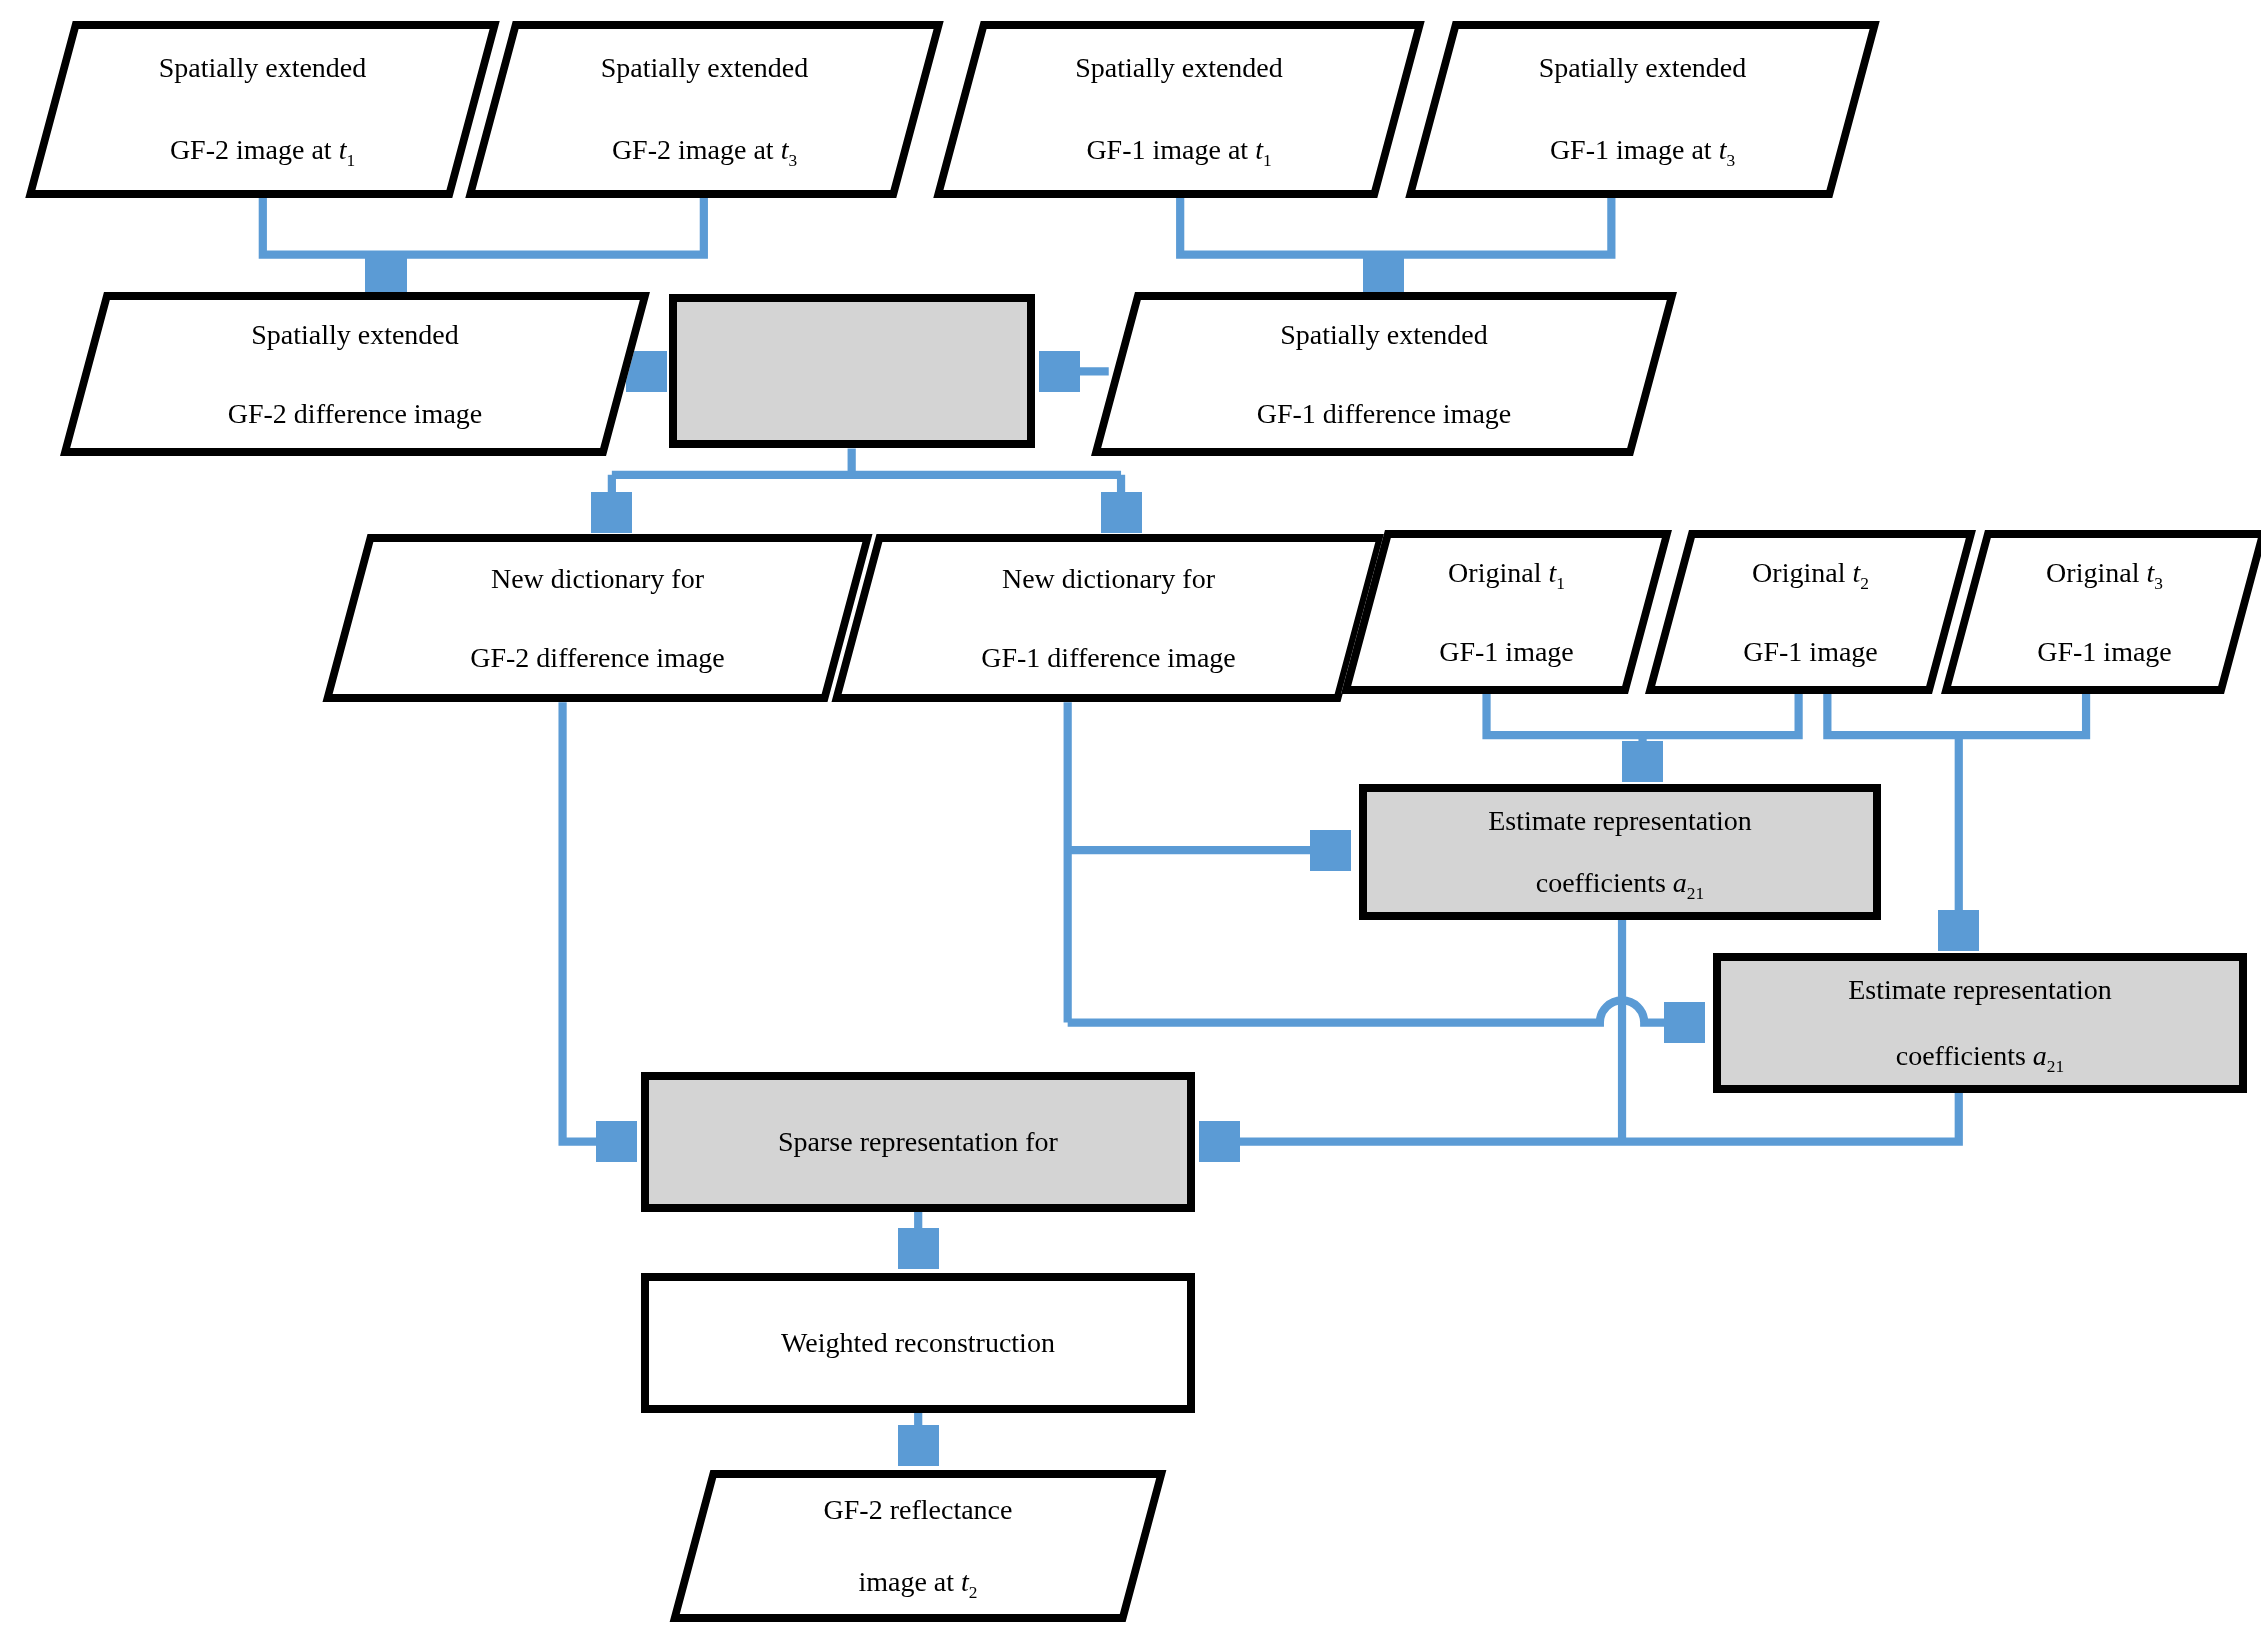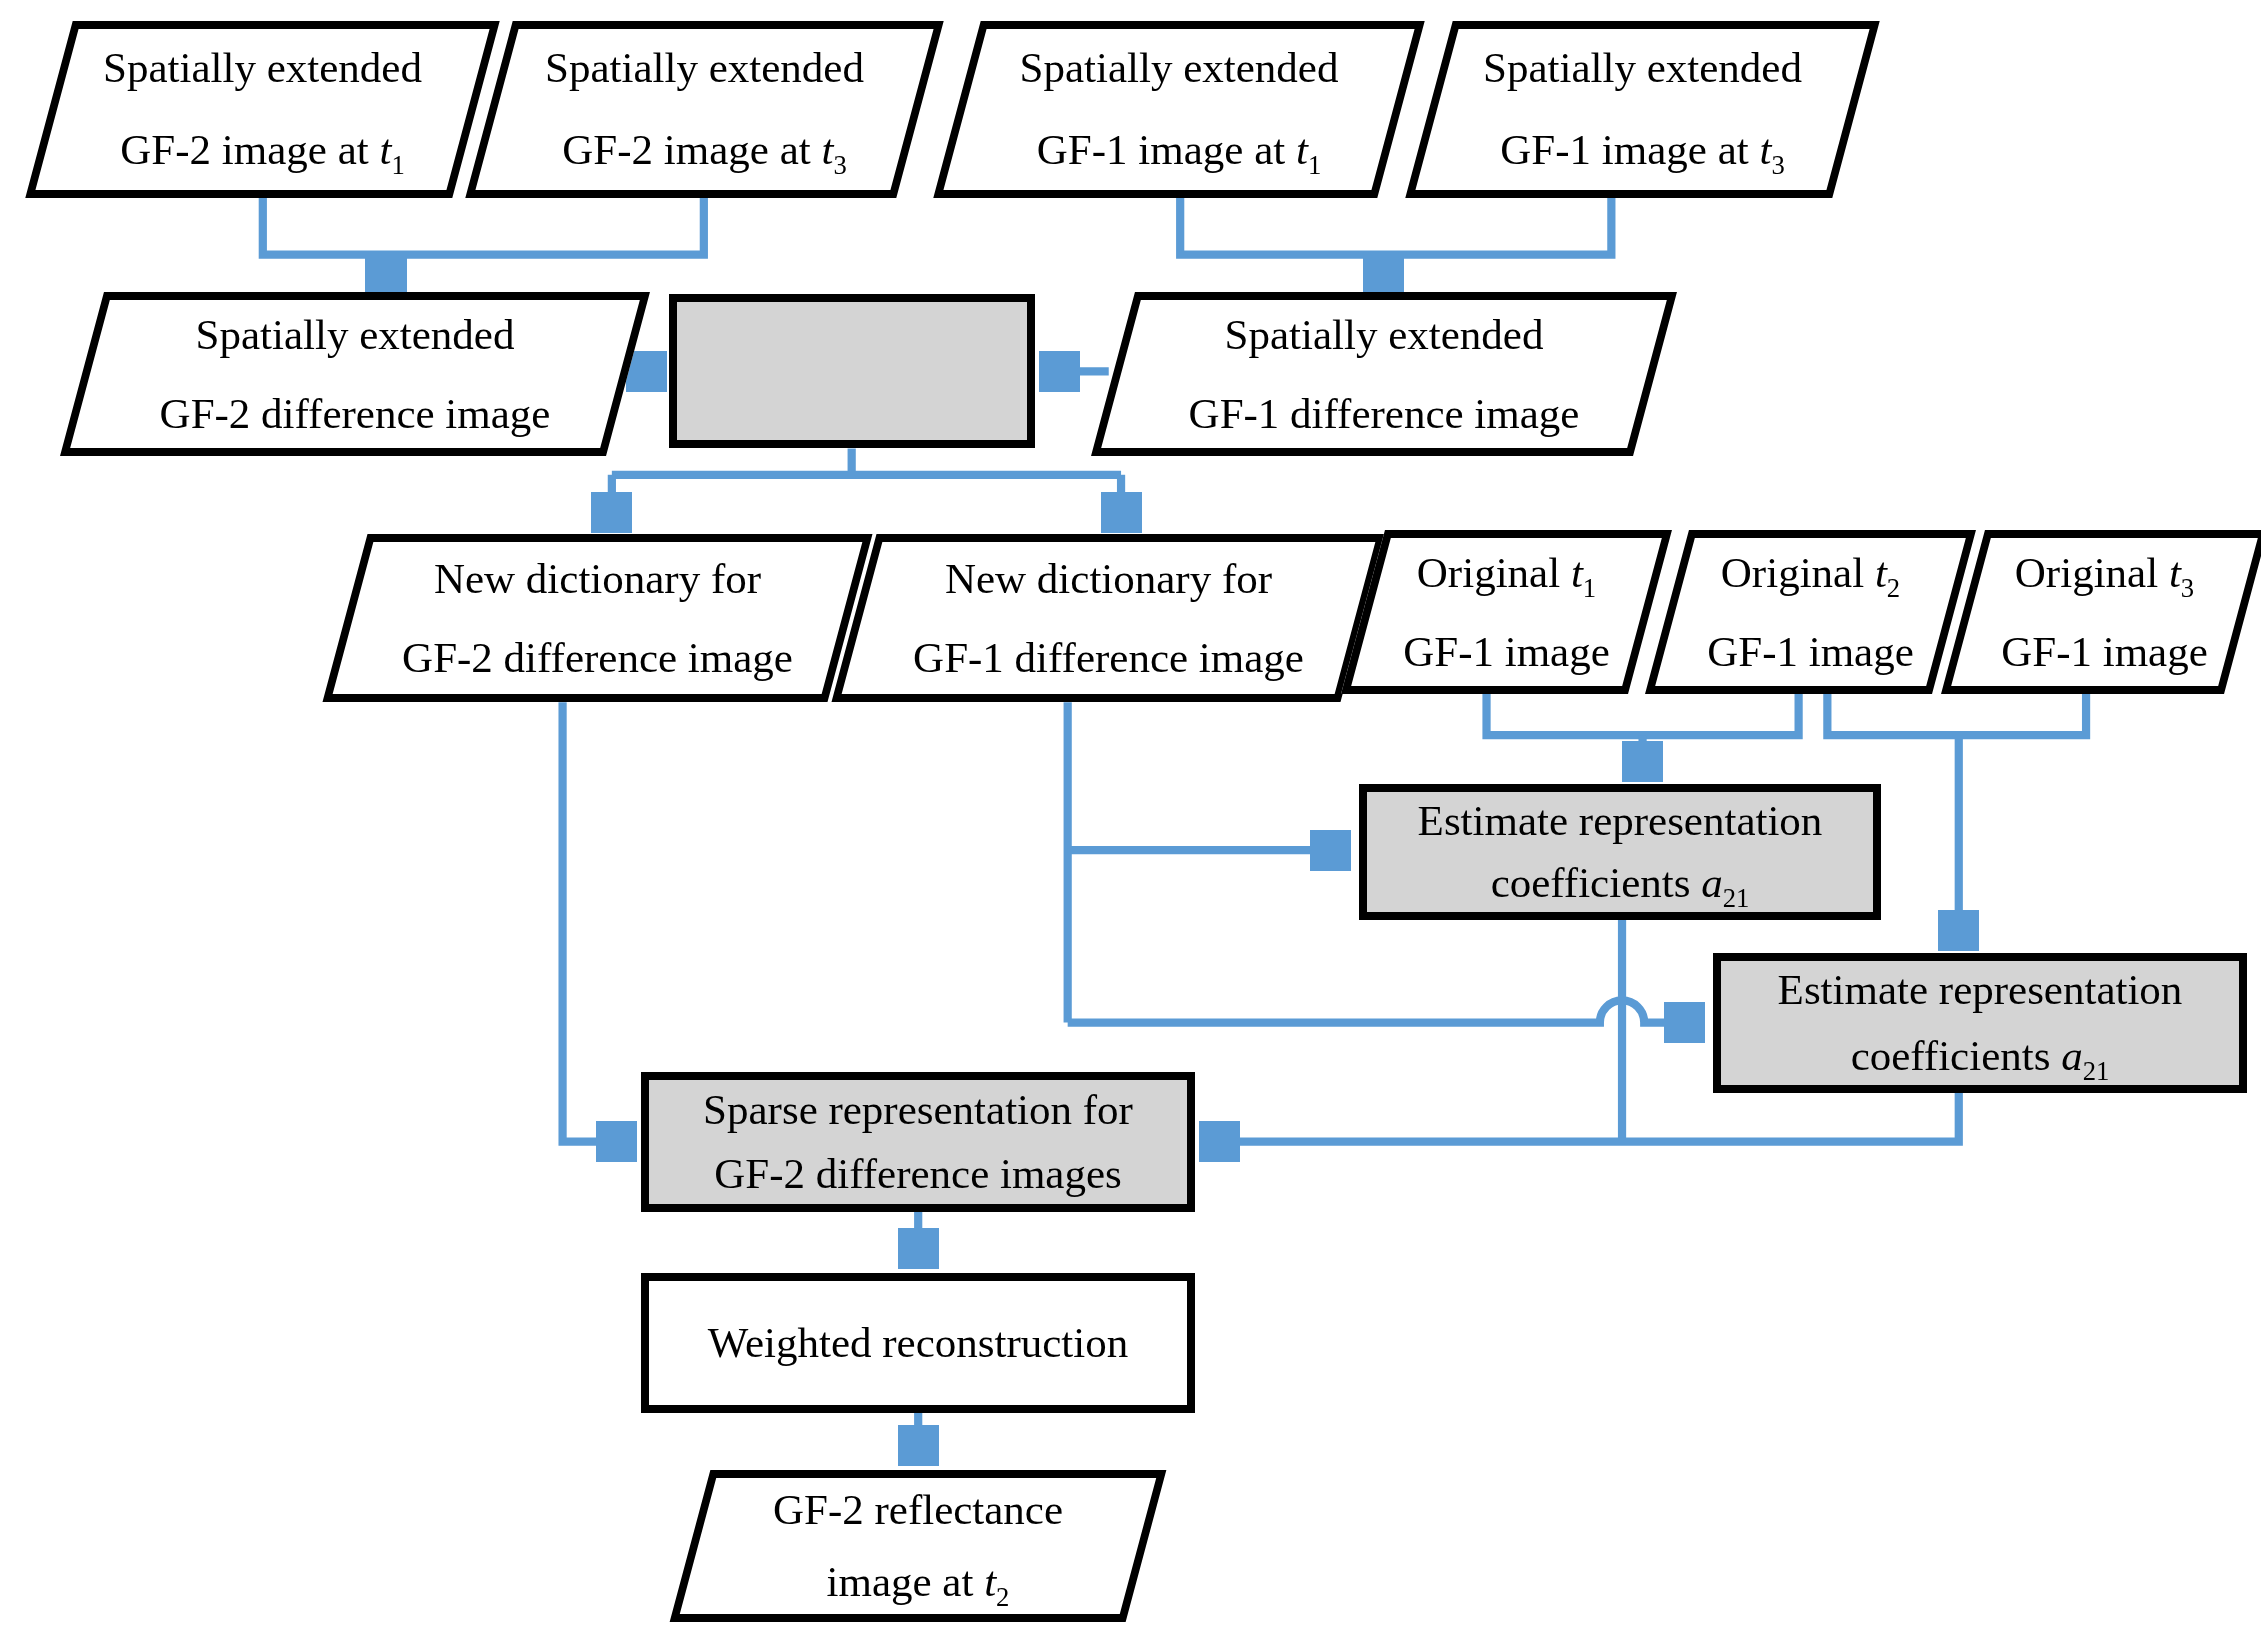--- a/index.html
+++ b/index.html
@@ -11,21 +11,21 @@
     overflow:hidden;
     font-family:"Liberation Serif", serif;
     color:#000;
   }
   #wires{position:absolute;left:0;top:0;width:2261px;height:1646px;}
   #wires path{fill:none;stroke:var(--arrow);stroke-width:10px;}
   .node{
     position:absolute;
     display:flex;align-items:center;justify-content:center;
     text-align:center;
-    font-size:43px;
+    font-size:28px;
   }
   .shape{position:absolute;inset:0;background:#ffffff;border:8.2px solid #000;}
   .par > .shape{transform:skewX(-15deg);}
   .gray > .shape{background:var(--boxgray);}
   .txt{position:relative;white-space:nowrap;}
   .tl{line-height:var(--lh,79px);}
   .it{font-style:italic;}
   sub{font-size:0.62em;line-height:0;}
 </style>
 </head>
@@ -177,21 +177,20 @@
     <div class="txt">
       <div class="tl"><span>Estimate representation</span><span class="it"></span><sub></sub></div>
       <div class="tl"><span>coefficients </span><span class="it">a</span><sub>21</sub></div>
     </div>
   </div>
 
   <div class="node gray" style="left:641px;top:1072px;width:554px;height:140px;--lh:64px">
     <div class="shape"></div>
     <div class="txt">
       <div class="tl"><span>Sparse representation for</span><span class="it"></span><sub></sub></div>
-      <div class="tl"><span>GF-2 difference images</span><span class="it"></span><sub></sub></div>
     </div>
   </div>
 
   <div class="node" style="left:641px;top:1273px;width:554px;height:140px;--lh:66px">
     <div class="shape"></div>
     <div class="txt">
       <div class="tl"><span>Weighted reconstruction</span><span class="it"></span><sub></sub></div>
 
     </div>
   </div>

